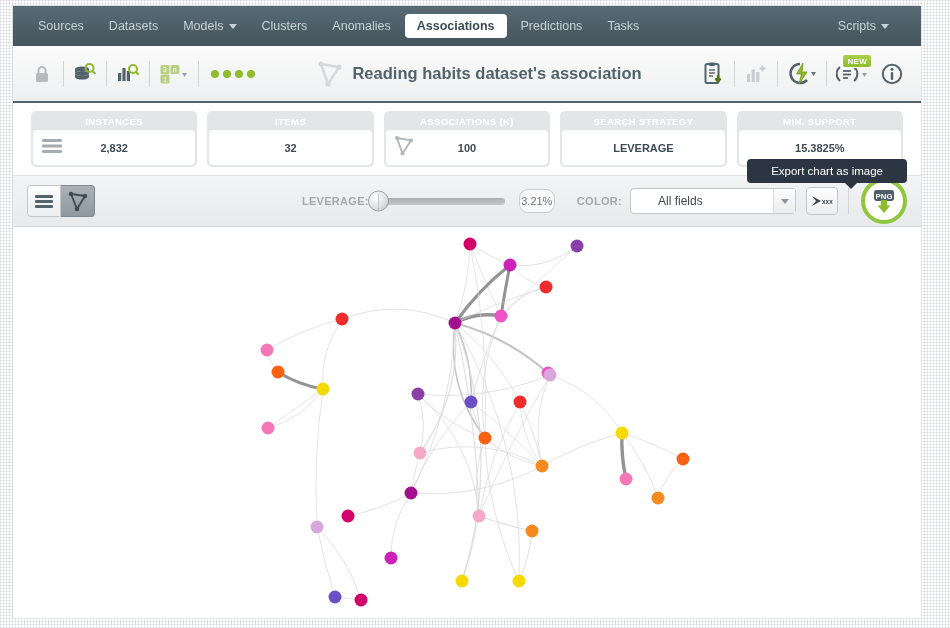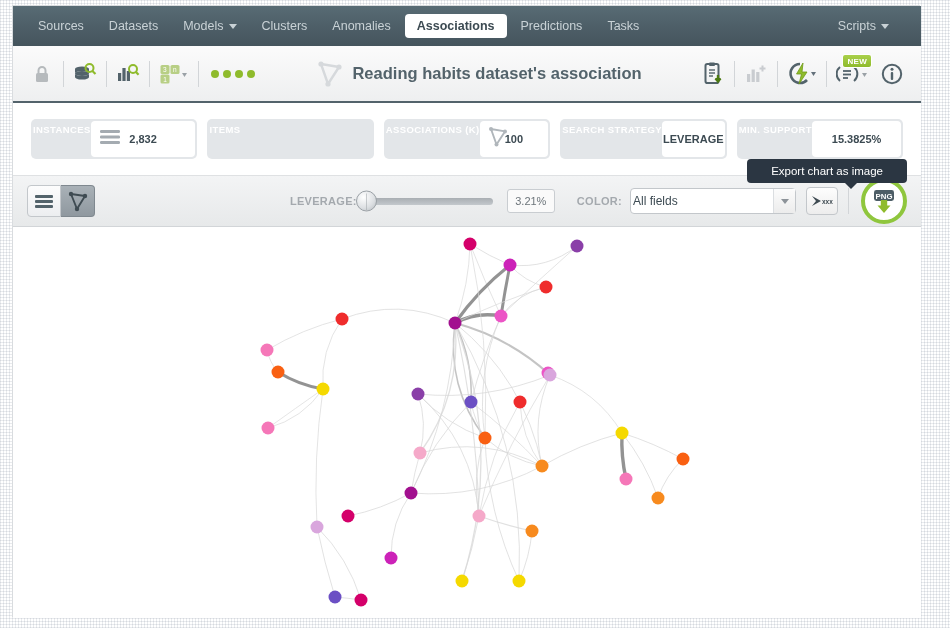--- a/index.html
+++ b/index.html
@@ -111,25 +111,25 @@
   .metrics {
     position: absolute; left: 0; top: 97px;
     width: 908px; height: 72px;
     background: #ffffff;
     display: flex; align-items: center;
     padding: 0 18px;
     gap: 10px;
   }
   .metric {
     flex: 1;
-    height: 40px;
+    height: 56px;
     background: #e3e6e9;
     border-radius: 5px;
     padding: 2px;
-    display: flex; flex-direction: row;
+    display: flex; flex-direction: column;
   }
   .metric-label {
     height: 17px;
     color: #ffffff;
     font-size: 9.5px;
     font-weight: bold;
     letter-spacing: 0.4px;
     display: flex; align-items: center; justify-content: center;
     white-space: nowrap;
   }
@@ -198,35 +198,35 @@
     cursor: pointer;
   }
   .slider-handle::after {
     content: "";
     position: absolute; left: 50%; top: 2px;
     width: 1px; height: 17px;
     background: rgba(160,165,170,.55);
   }
   .pct-box {
     margin-left: 14px;
-    width: 48px; height: 24px;
+    width: 36px; height: 24px;
     border: 1px solid #c9cdd1;
-    border-radius: 3px;
+    border-radius: 9px;
     background: #fafafa;
     display: flex; align-items: center; justify-content: center;
     font-size: 11px;
     color: #6d757b;
   }
   .select-box {
     width: 166px; height: 26px;
     border: 1px solid #c3c7cb;
     border-radius: 4px;
     background: #ffffff;
     display: flex; align-items: center;
-    padding-left: 2px;
+    padding-left: 27px;
     font-size: 12px;
     color: #3c4a52;
     position: relative;
     cursor: pointer;
   }
   .select-arrow {
     position: absolute; right: 0; top: 0;
     width: 22px; height: 24px;
     background: linear-gradient(180deg,#fcfcfc 0%, #ececec 100%);
     border-left: 1px solid #dbdee1;
@@ -443,20 +443,23 @@
             <rect x="1" y="6.5" width="20" height="3" rx="1.2" fill="#a4abb1"></rect>
             <rect x="1" y="12" width="20" height="3" rx="1.2" fill="#a4abb1"></rect>
           </svg>
         </span>
         <span class="metric-value">2,832</span>
       </div>
     </div>
 
     <div class="metric">
       <div class="metric-label">ITEMS</div>
+      <div class="metric-body">
+        <span class="metric-value">32</span>
+      </div>
     </div>
 
     <div class="metric">
       <div class="metric-label">ASSOCIATIONS (K)</div>
       <div class="metric-body">
         <span class="metric-icon">
           <svg width="20" height="22" viewBox="0 0 20 22">
             <path d="M3 3 L17 5.4 L8.5 18.5 Z" fill="none" stroke="#b0b6bb" stroke-width="1.9" stroke-linejoin="round"></path>
             <circle cx="3" cy="3" r="2" fill="#b0b6bb"></circle>
             <circle cx="17" cy="5.4" r="2" fill="#b0b6bb"></circle>

